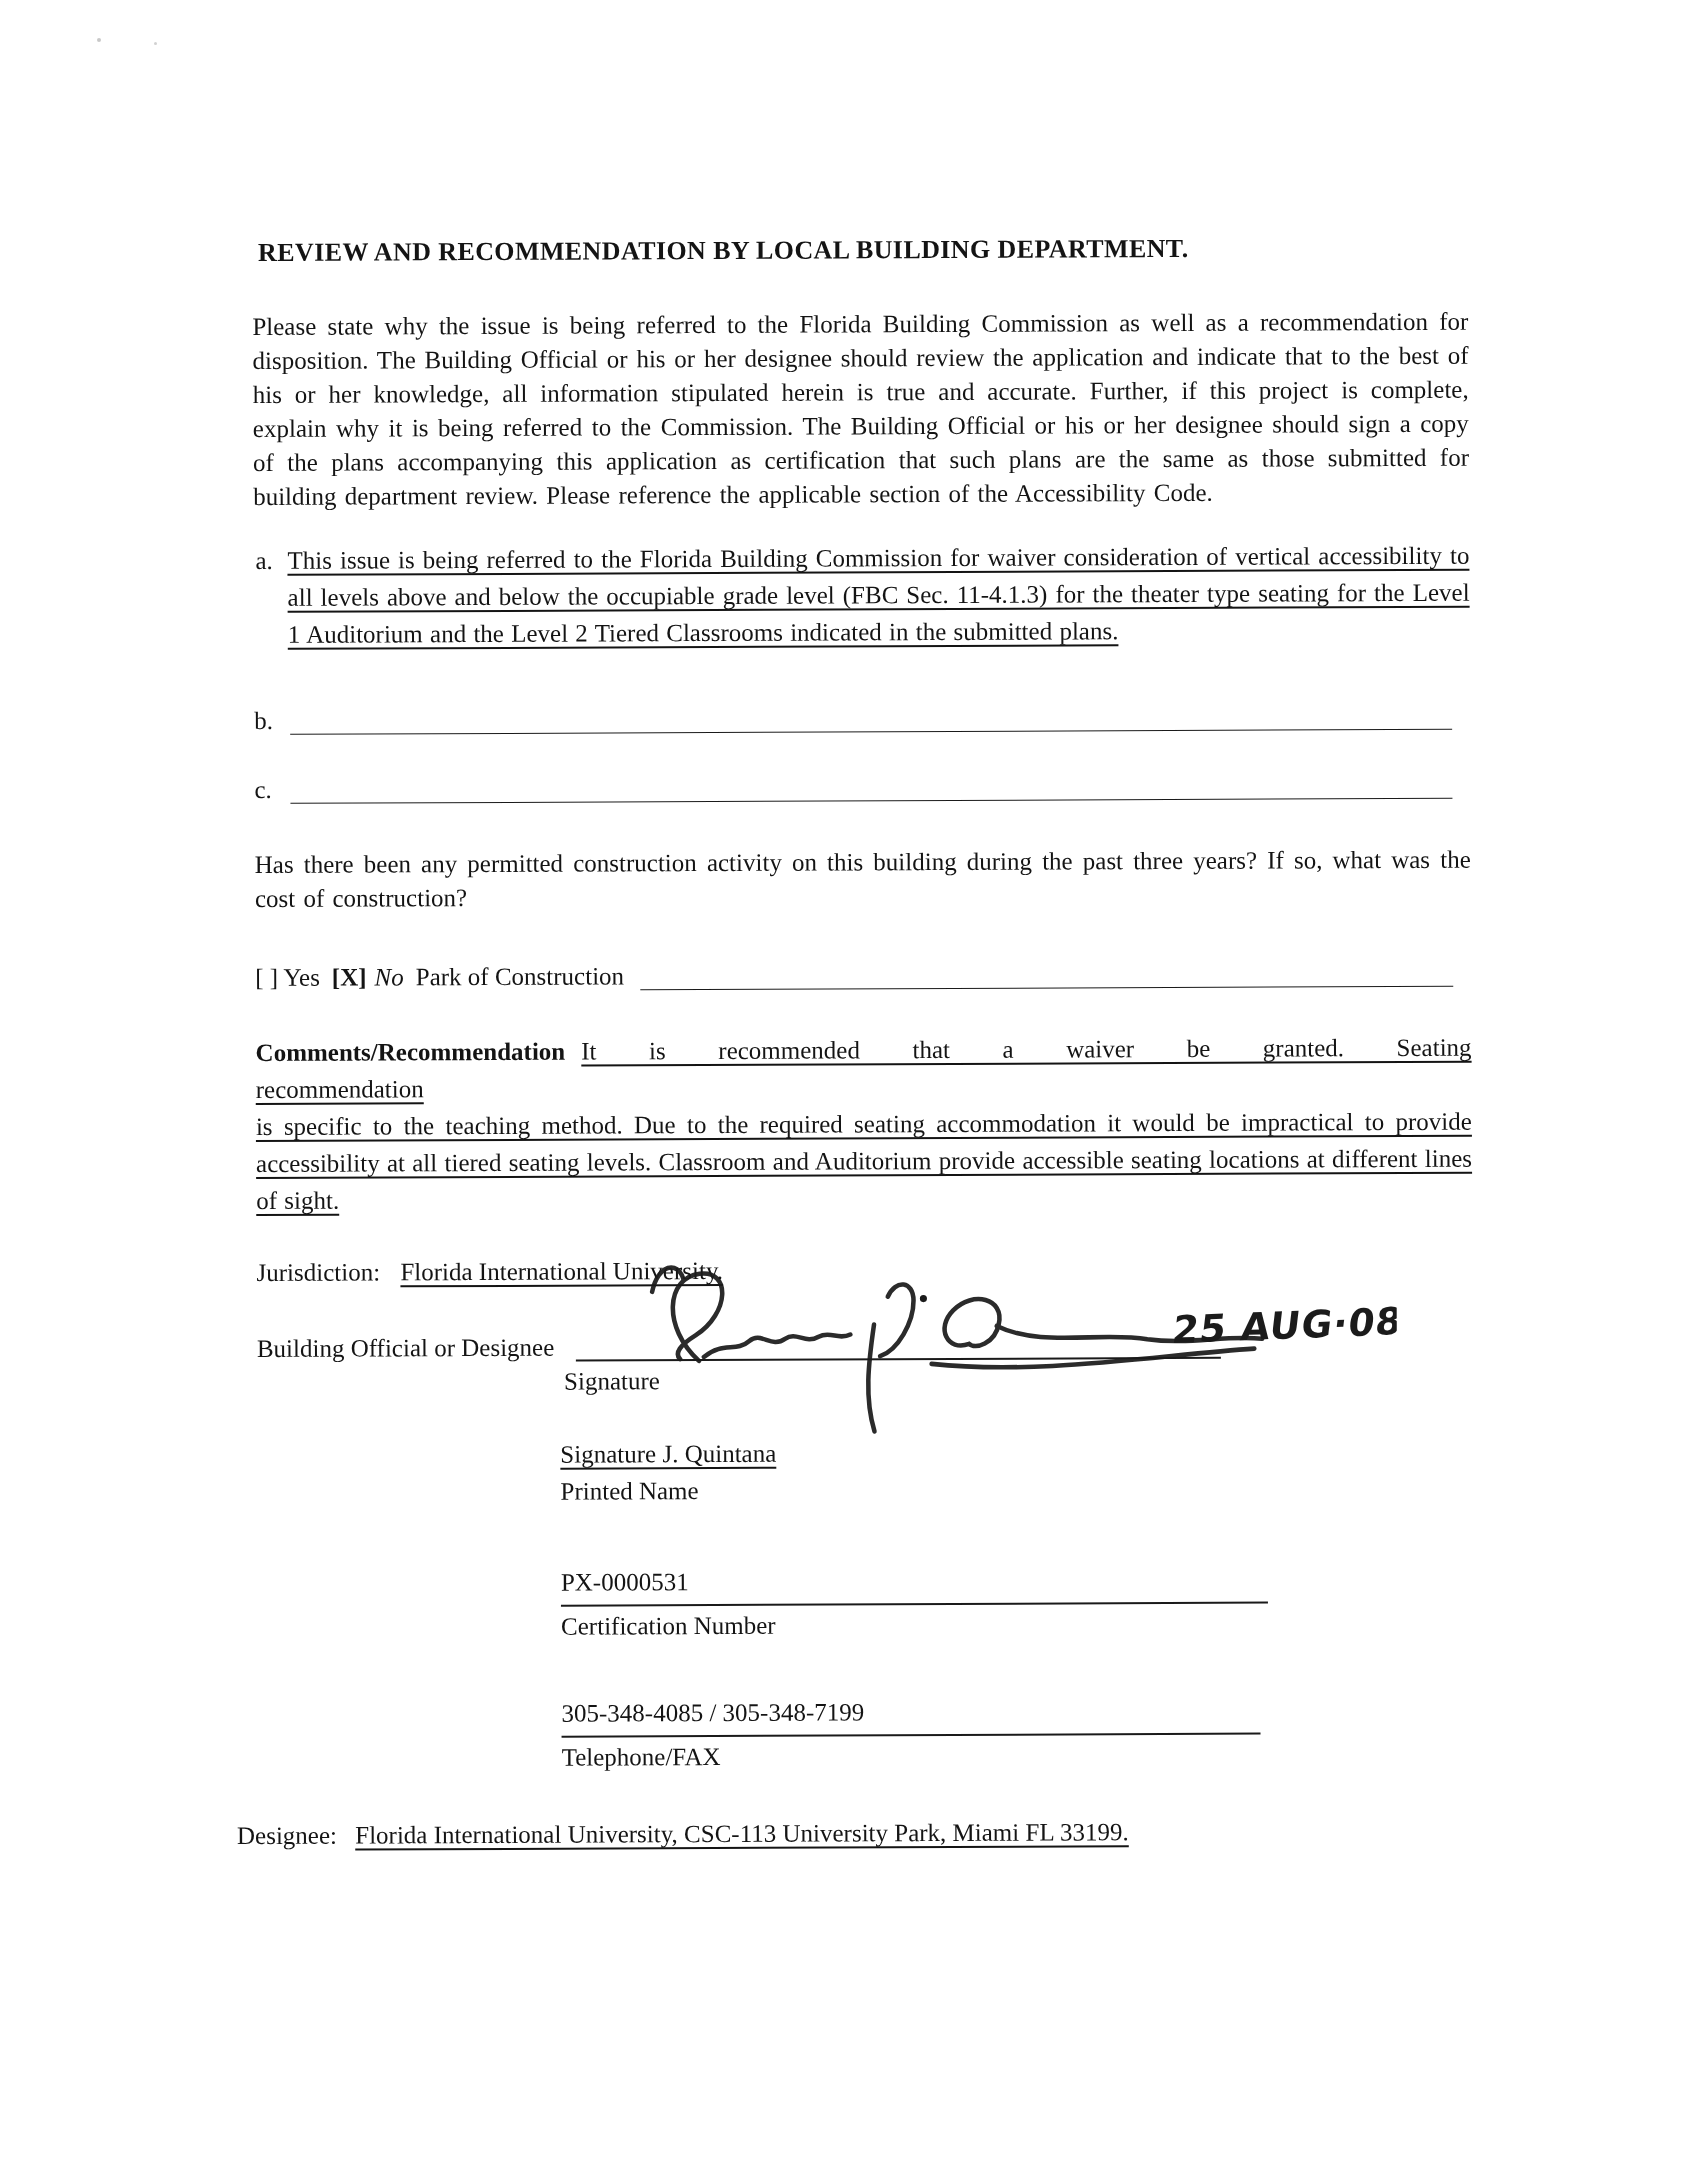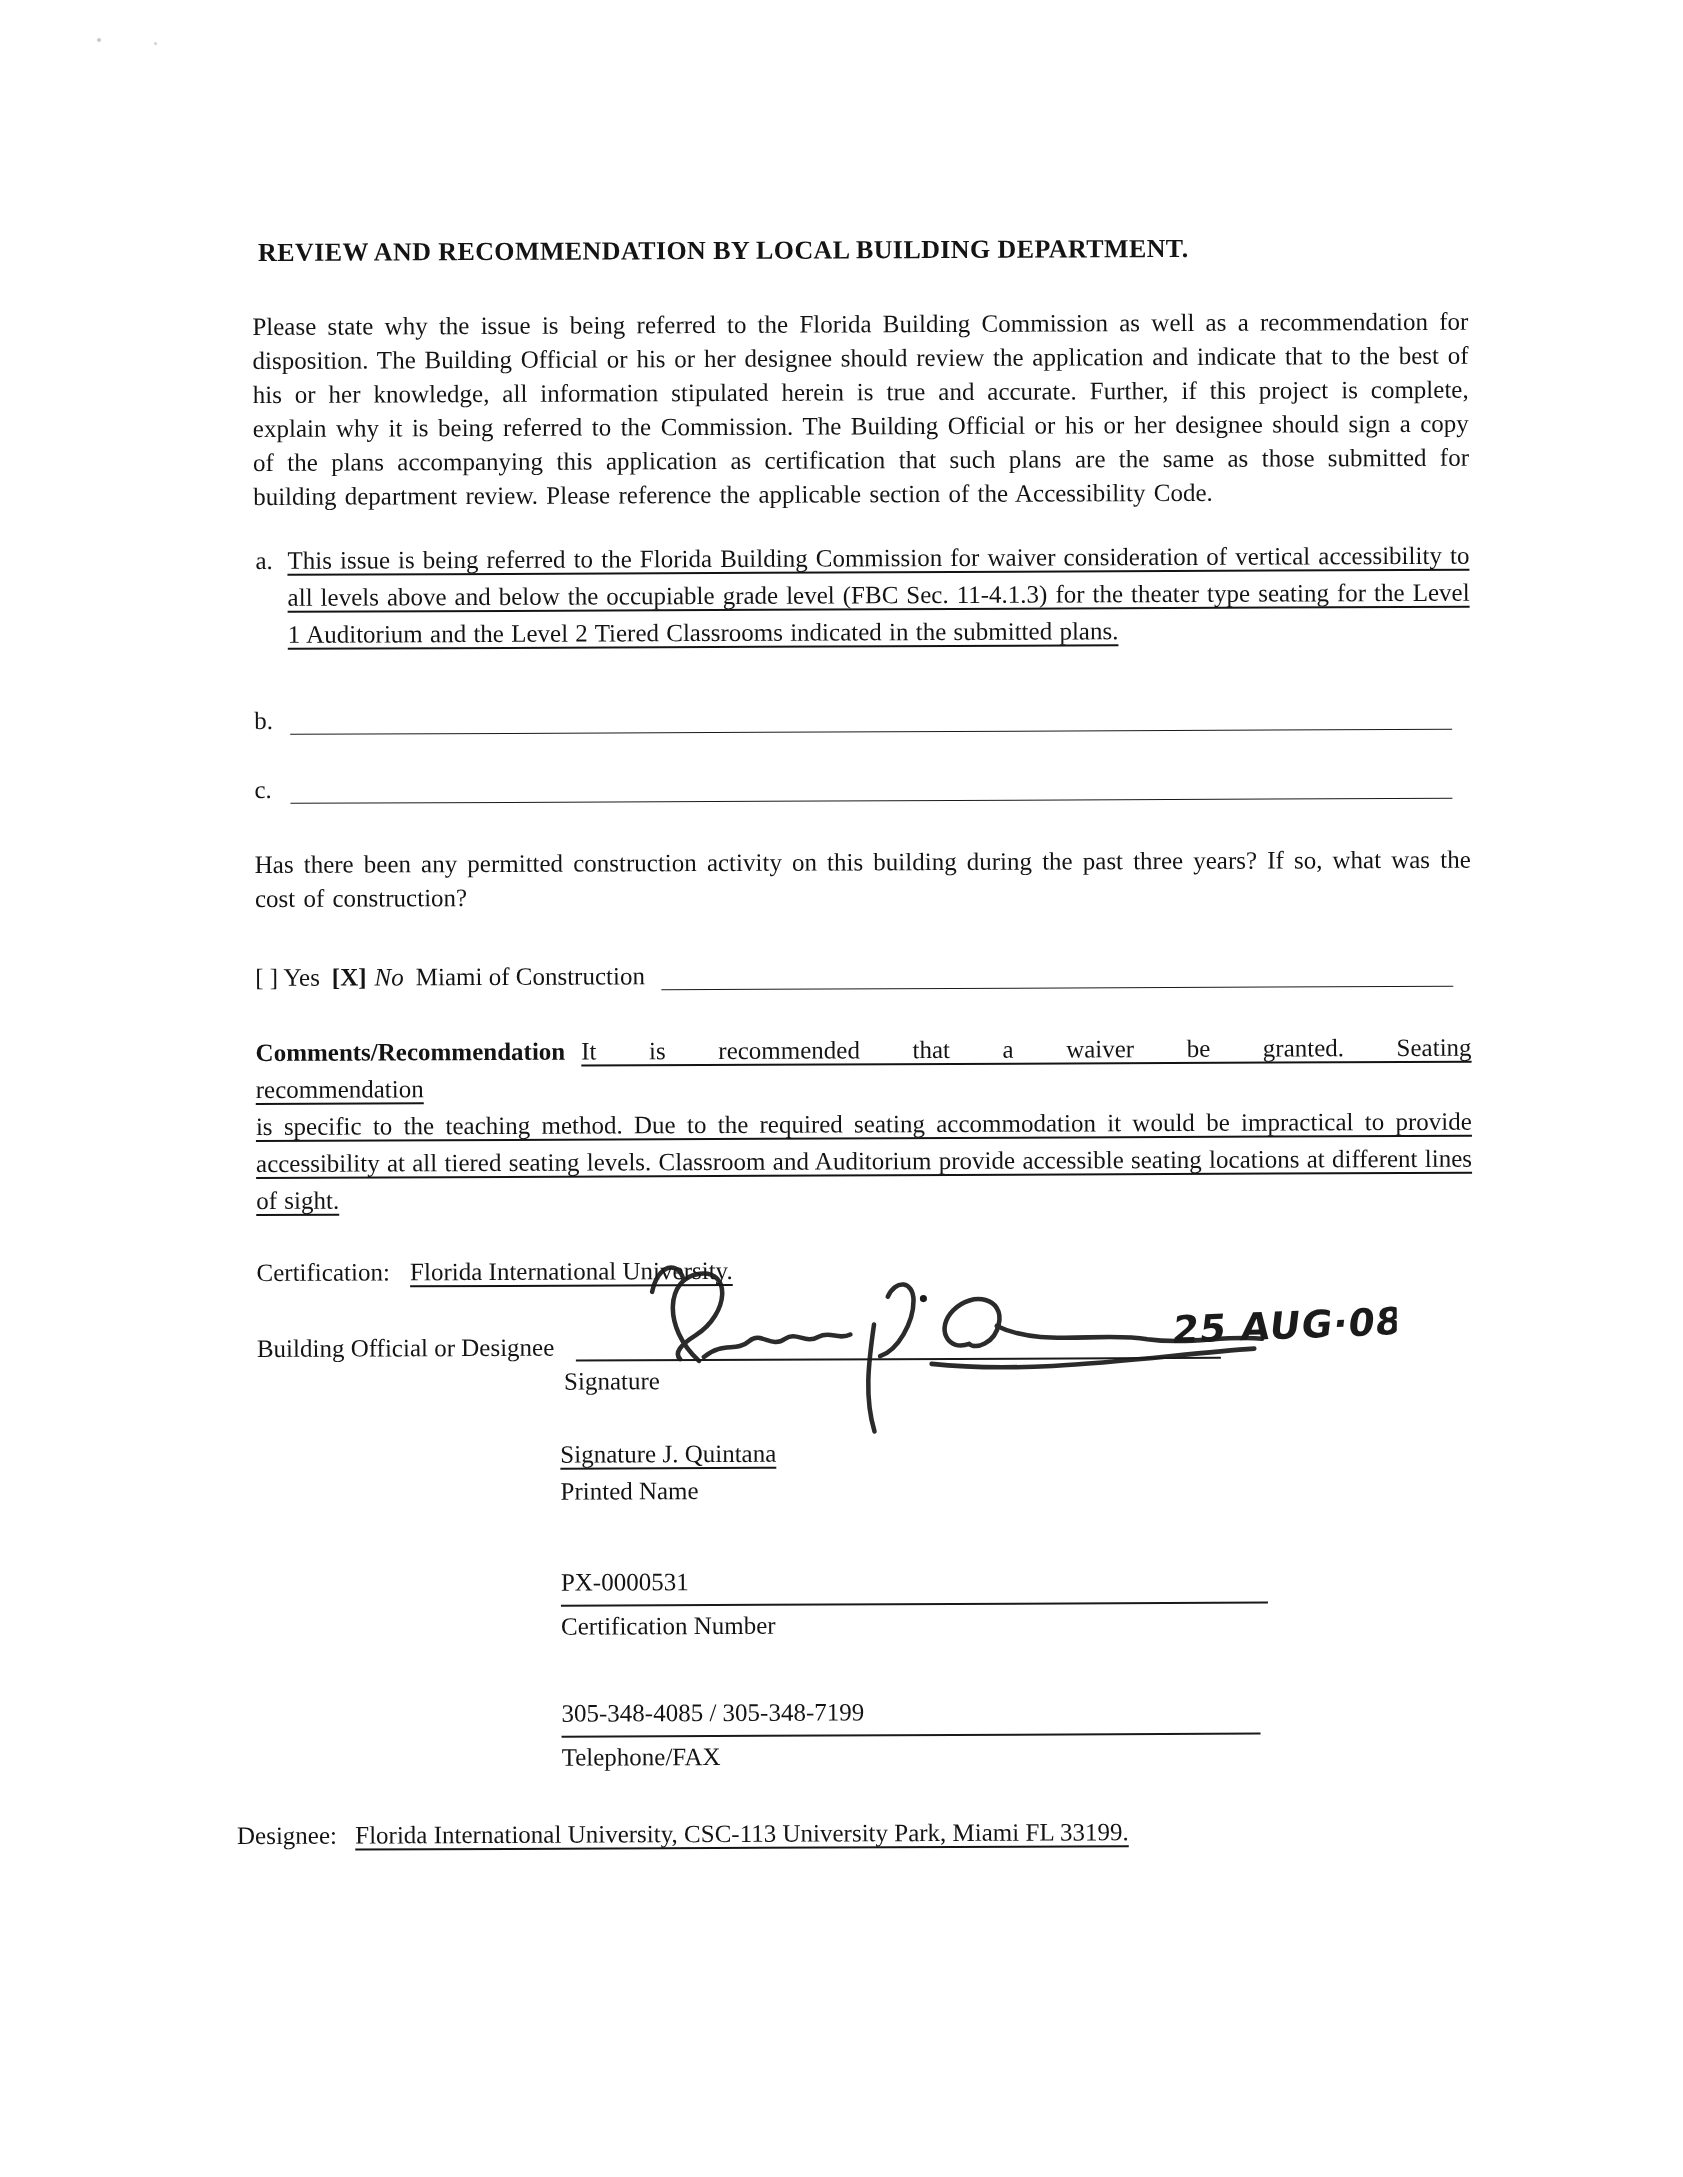--- a/index.html
+++ b/index.html
@@ -93,39 +93,39 @@
       <span class="lbl">c.</span>
       <span class="rule"></span>
     </div>
 
     <p class="para question">Has there been any permitted construction activity on this building during the past three years? If so, what was the cost of construction?</p>
 
     <div class="yesno">
       <span class="seg">[ ] Yes</span>
       <span class="seg gap bold">[X]</span>
       <span class="seg" style="margin-left:8px;font-style:italic;">No</span>
-      <span class="seg gap">Miami of Construction</span>
+      <span class="seg gap">Park of Construction</span>
       <span class="rule"></span>
     </div>
 
     <div class="comments">
       <div class="c-row1">
         <span class="clabel">Comments/Recommendation</span>
         <span class="stretch ul">It is recommended that a waiver be granted.  Seating</span>
       </div>
       <div>
         <span class="ul">recommendation</span>
       </div>
       <p class="c-body">
         <span class="ul">is specific to the teaching method.  Due to the required seating accommodation it would be impractical to provide accessibility at all tiered seating levels.  Classroom and Auditorium provide accessible seating locations at different lines of sight.</span>
       </p>
     </div>
 
     <div class="jurisdiction">
-      <span class="lbl">Certification:</span>
+      <span class="lbl">Jurisdiction:</span>
       <span class="ul">Florida International University.</span>
     </div>
 
     <div class="official-row">
       <span>Building Official or Designee</span>
       <span class="sig-rule"></span>
       <svg class="sig-art" viewBox="0 0 800 200">
         <g fill="none" stroke="#1b1b1b" stroke-width="4.6" stroke-linecap="round" opacity="0.93">
           <path d="M48,42 C54,14 74,10 80,30"></path>
           <path d="M95,112 C58,78 62,28 96,24 C128,20 126,64 92,86 C76,96 70,104 76,110"></path>

